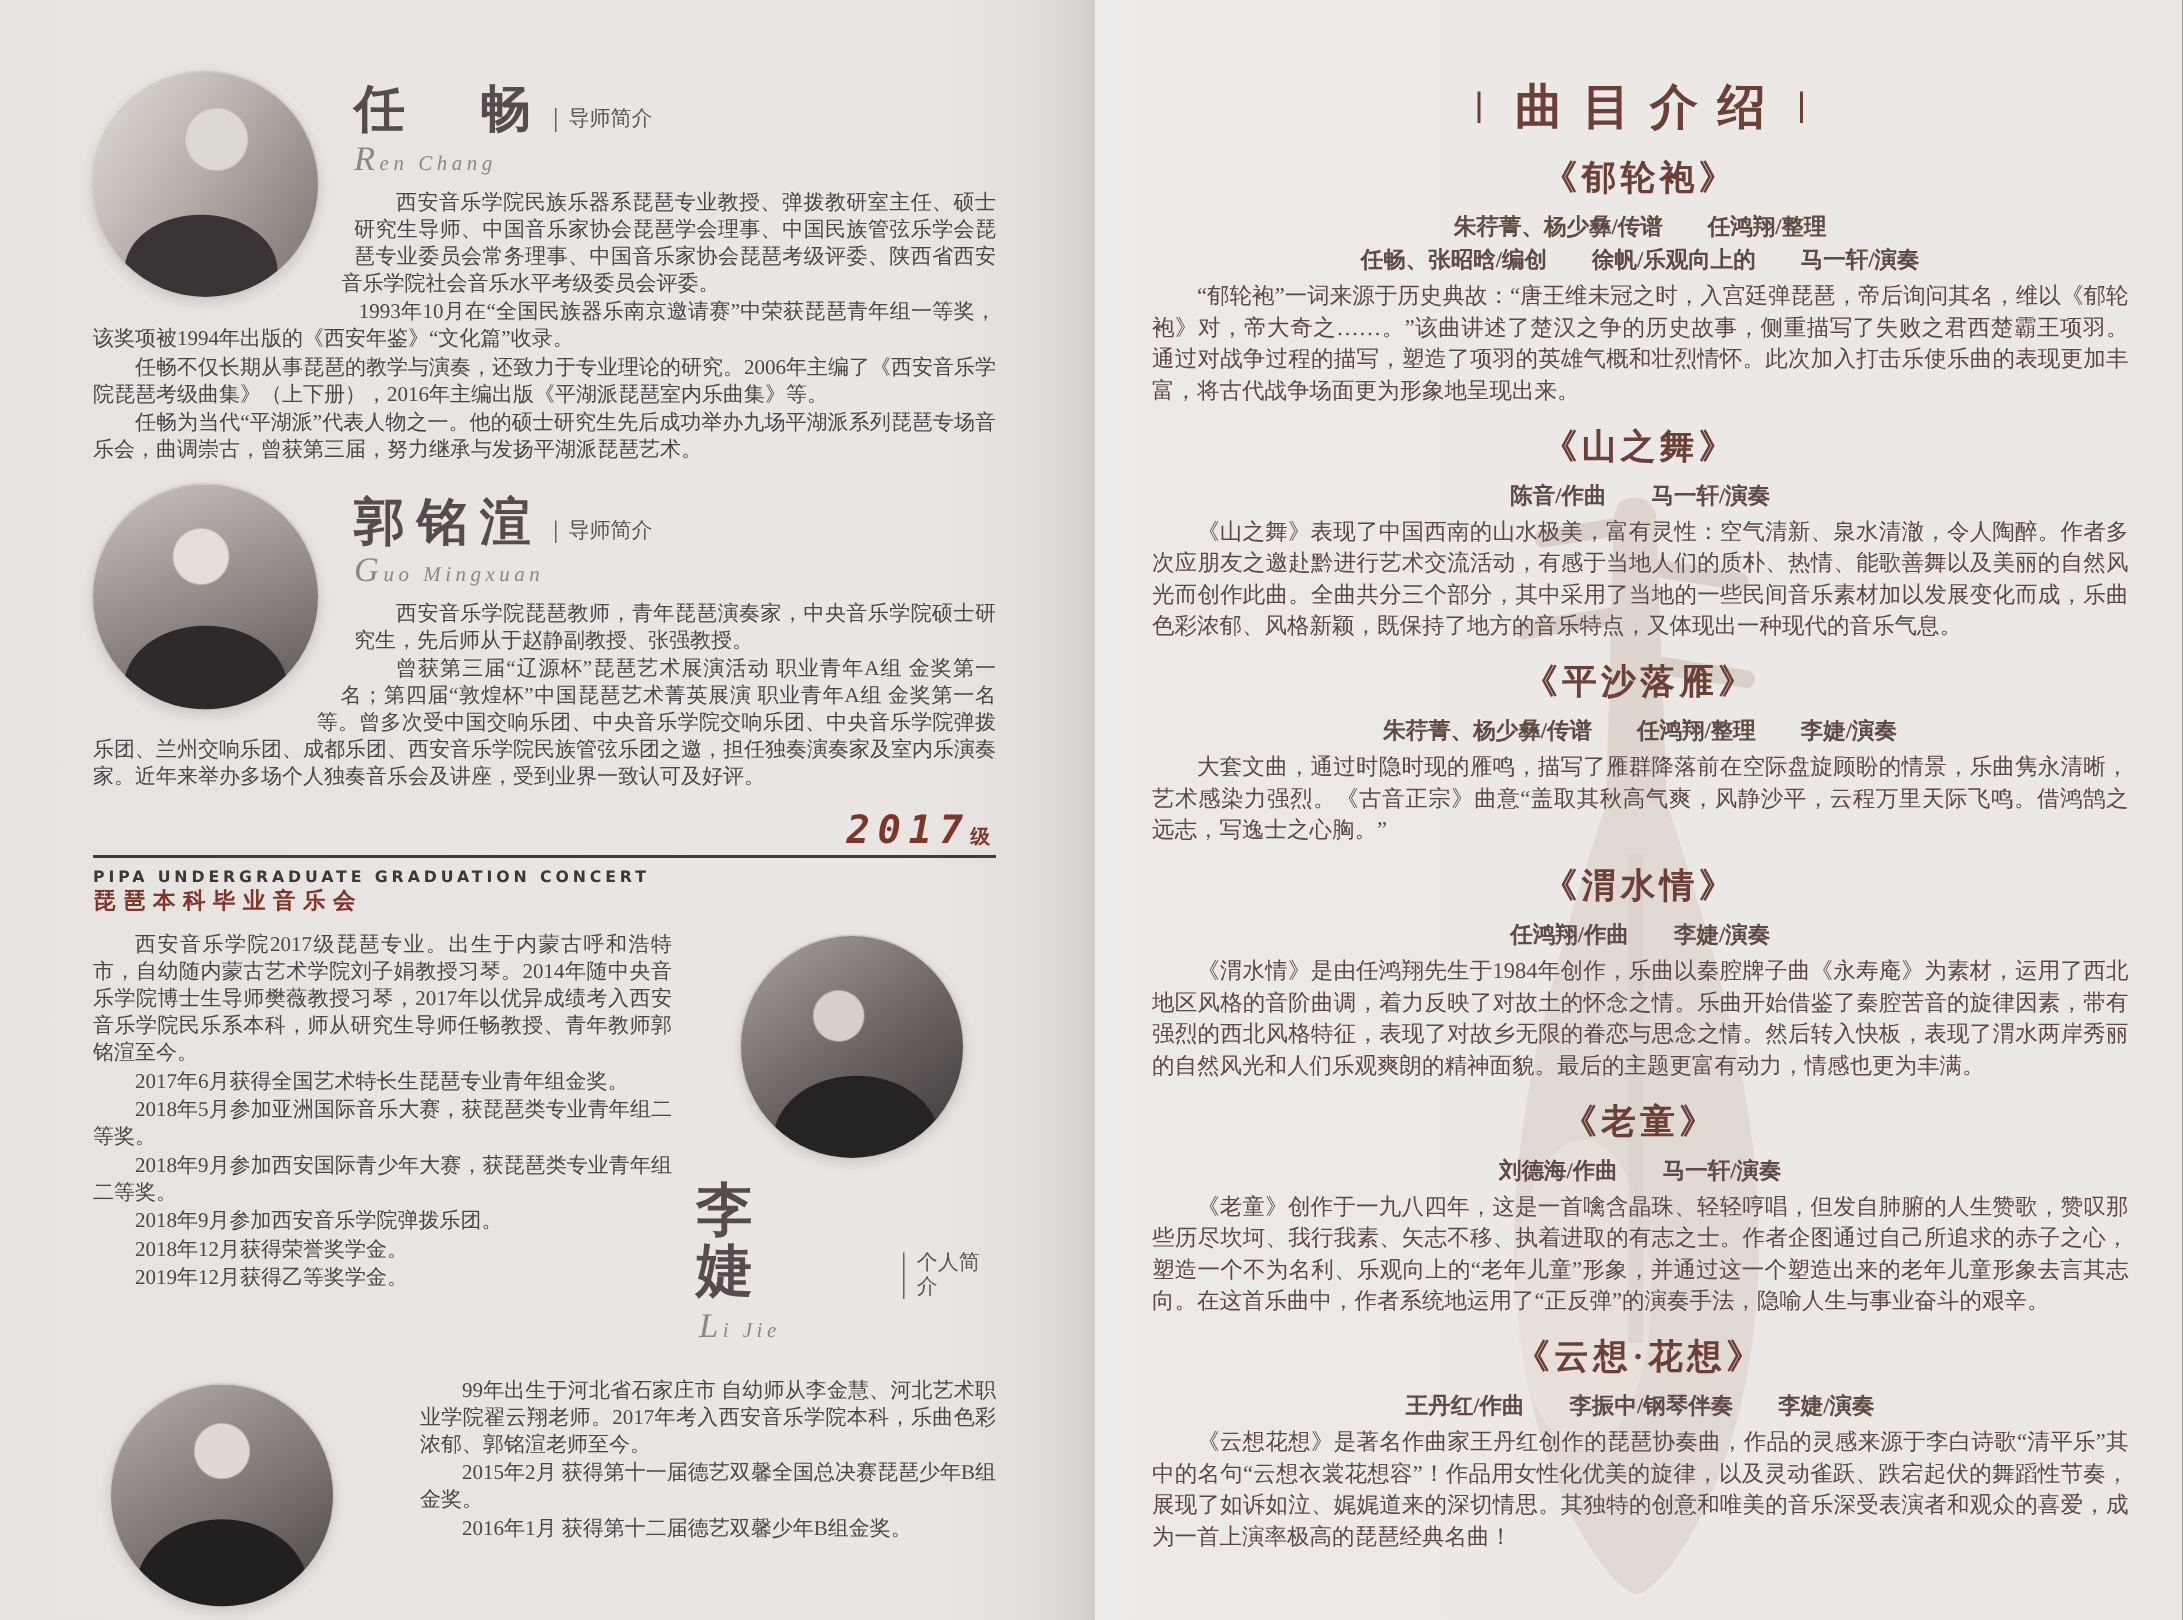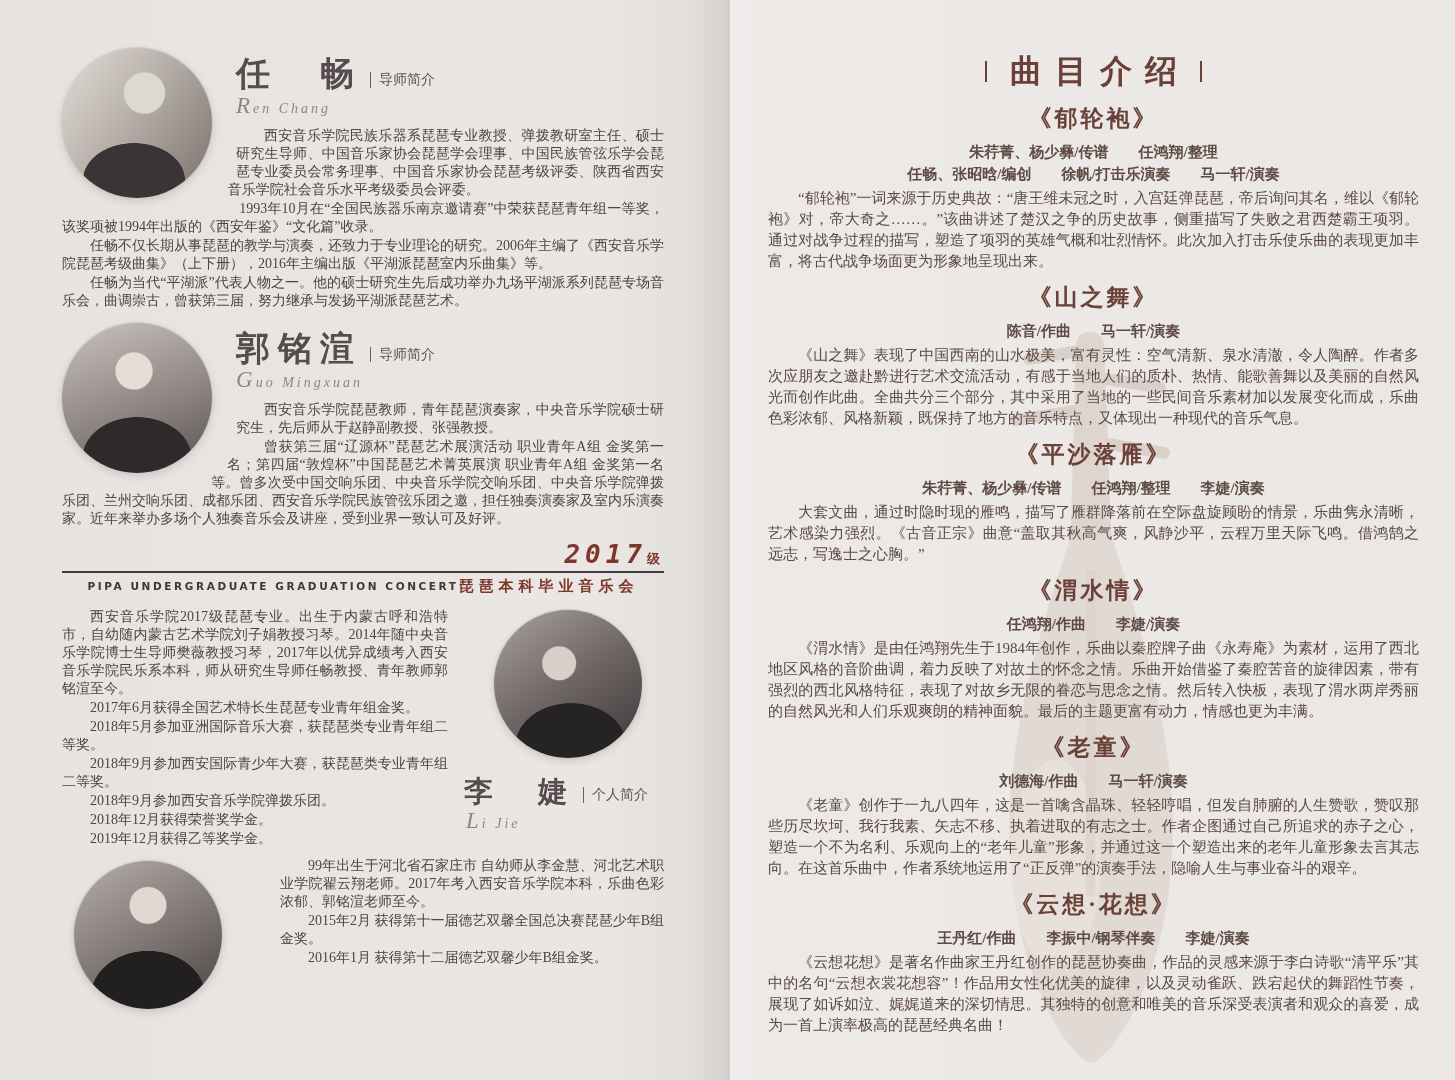--- a/index.html
+++ b/index.html
@@ -41,21 +41,21 @@
       radial-gradient(circle at 44% 36%, #d8cfc9 0 13%, rgba(0,0,0,0) 14%),
       radial-gradient(ellipse 62% 48% at 52% 92%, #262325 0 60%, rgba(0,0,0,0) 61%),
       linear-gradient(145deg,#aaa29e 0%,#6e6664 50%,#3b3638 100%); }
   .photo-4 { background:
       radial-gradient(circle at 50% 30%, #e0d8d1 0 14%, rgba(0,0,0,0) 15%),
       radial-gradient(ellipse 62% 50% at 50% 92%, #221f21 0 62%, rgba(0,0,0,0) 63%),
       linear-gradient(150deg,#b5aeaa 0%,#7c7471 55%,#474244 100%); }
 
   .name-row { display:flex; align-items:flex-end; gap:8px; padding-top:8px; }
   .big-name { font-size:34px; font-weight:600; letter-spacing:8px; color:#564b4d; line-height:1.05; }
-  .big-name.small { font-size:29px; }
+  .big-name.small { font-size:38px;font-family:Liberation Mono, monospace; }
   .role {
     font-size:14px; color:#5c5355; padding-left:8px; margin-bottom:4px;
     border-left:1.5px solid #6a6062; line-height:1.1;
   }
   .romanized {
     font-style:italic; color:#8e8587; font-size:14px; letter-spacing:3px;
     margin:1px 0 8px 2px;
   }
   .romanized::first-letter { font-size:23px; }
 
@@ -68,21 +68,21 @@
 
   
   .banner { margin:4px 0 12px; }
   .banner-top { text-align:right; padding-right:4px; }
   .banner-year {
     font-family:"DejaVu Sans Mono",monospace; font-style:italic; font-weight:bold;
     font-size:26px; letter-spacing:5px; color:#7e352a; line-height:1;
   }
   .banner-year-suffix { font-size:13px; font-weight:bold; color:#7e352a; }
   .banner-line { border-top:2px solid #433c3e; margin:3px 0 4px; }
-  .banner-bottom { display:flex; justify-content:center; align-items:flex-start; }
+  .banner-bottom { display:flex; justify-content:center; align-items:flex-start;flex-direction:column; }
   .banner-en {
     font-family:"DejaVu Sans",sans-serif; font-size:10.5px; font-weight:bold;
     letter-spacing:2.6px; color:#3d3735; padding-top:3px;
   }
   .banner-sub { font-weight:bold; font-size:15px; letter-spacing:5px; color:#7e352a; }
 
   
   .s-float-r { float:right; width:200px; margin:2px 0 6px 16px; }
   .s-float-l { float:left; width:196px; margin:4px 20px 0 2px; }
   .s-float-r .photo, .s-float-l .photo { width:148px; height:148px; }
@@ -213,21 +213,21 @@
         <h1 class="program-title">曲目介绍</h1>
         <span class="title-bar"></span>
       </div>
 
       <div>
 
           <section class="piece">
             <h2 class="piece-title">《郁轮袍》</h2>
             <div class="credits">
               <div class="credit-line">朱荇菁、杨少彝/传谱　　任鸿翔/整理</div>
-              <div class="credit-line">任畅、张昭晗/编创　　徐帆/打击乐演奏　　马一轩/演奏</div>
+              <div class="credit-line">任畅、张昭晗/编创　　徐帆/乐观向上的　　马一轩/演奏</div>
             </div>
             <p class="piece-desc">“郁轮袍”一词来源于历史典故：“唐王维未冠之时，入宫廷弹琵琶，帝后询问其名，维以《郁轮袍》对，帝大奇之……。”该曲讲述了楚汉之争的历史故事，侧重描写了失败之君西楚霸王项羽。通过对战争过程的描写，塑造了项羽的英雄气概和壮烈情怀。此次加入打击乐使乐曲的表现更加丰富，将古代战争场面更为形象地呈现出来。</p>
           </section>
 
           <section class="piece">
             <h2 class="piece-title">《山之舞》</h2>
             <div class="credits">
               <div class="credit-line">陈音/作曲　　马一轩/演奏</div>
             </div>
             <p class="piece-desc">《山之舞》表现了中国西南的山水极美，富有灵性：空气清新、泉水清澈，令人陶醉。作者多次应朋友之邀赴黔进行艺术交流活动，有感于当地人们的质朴、热情、能歌善舞以及美丽的自然风光而创作此曲。全曲共分三个部分，其中采用了当地的一些民间音乐素材加以发展变化而成，乐曲色彩浓郁、风格新颖，既保持了地方的音乐特点，又体现出一种现代的音乐气息。</p>

